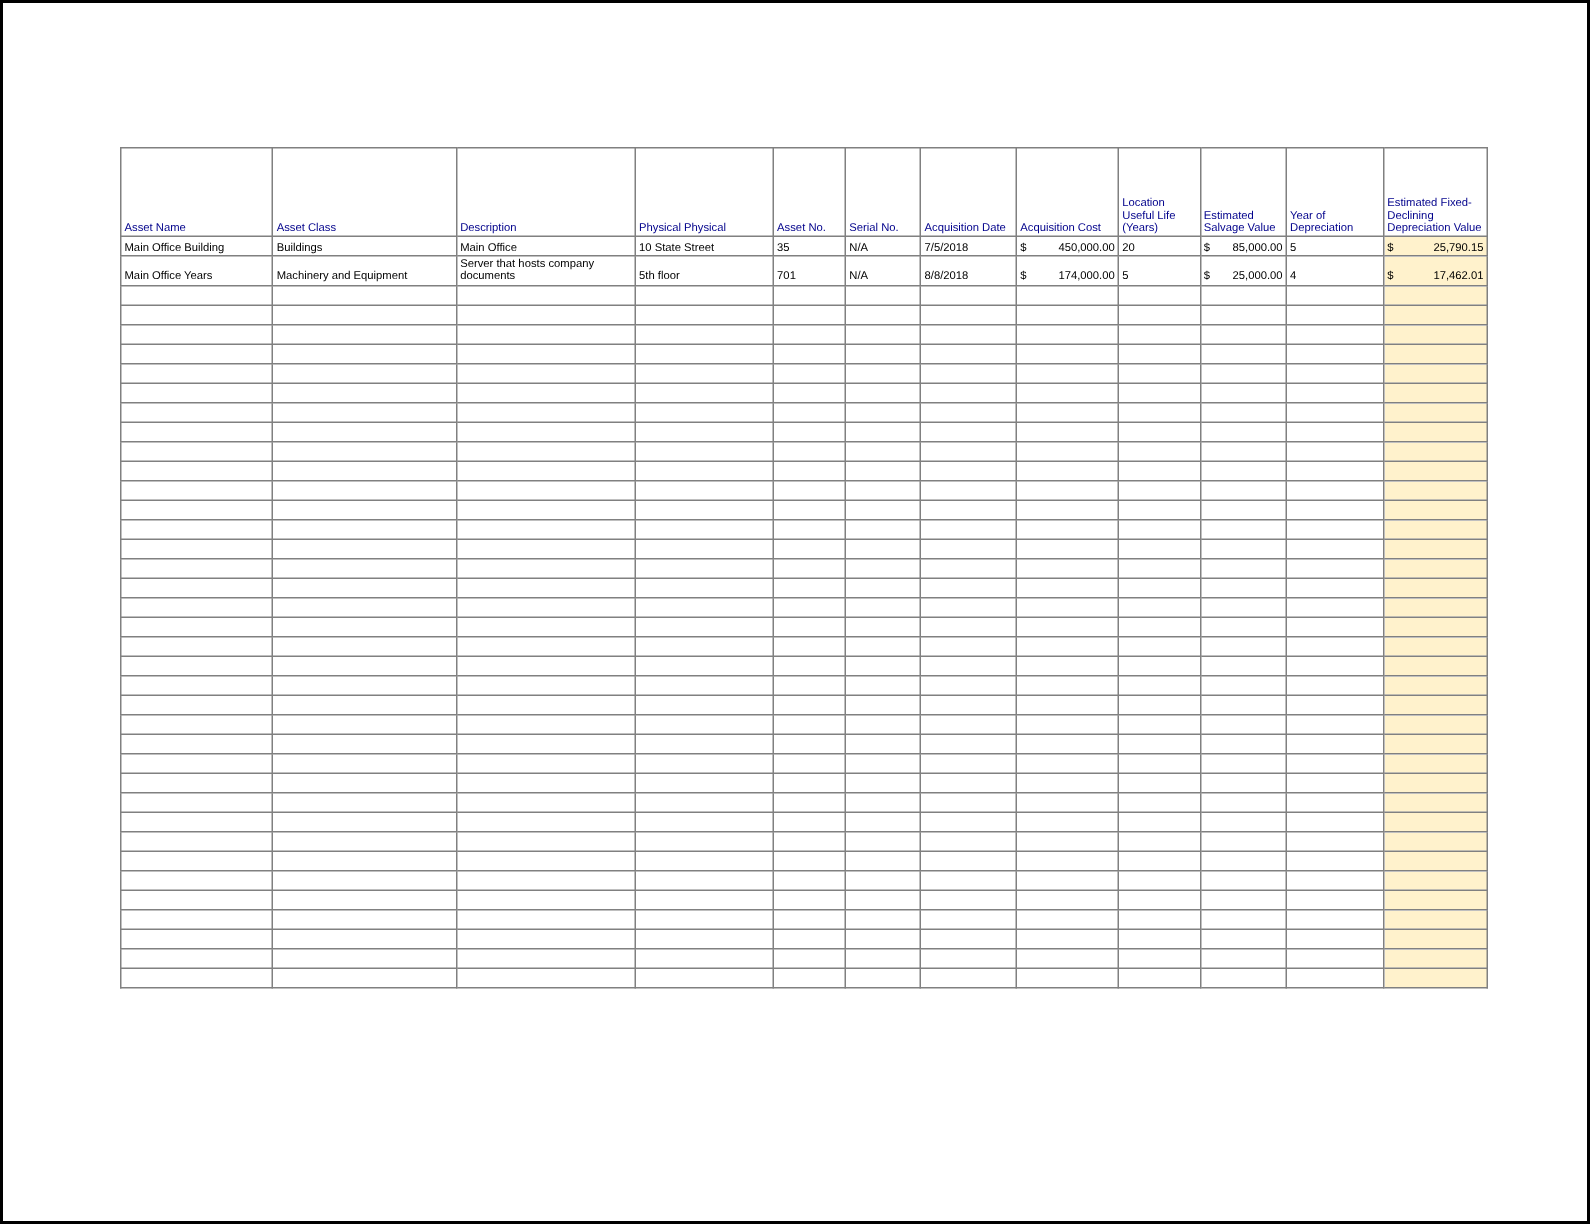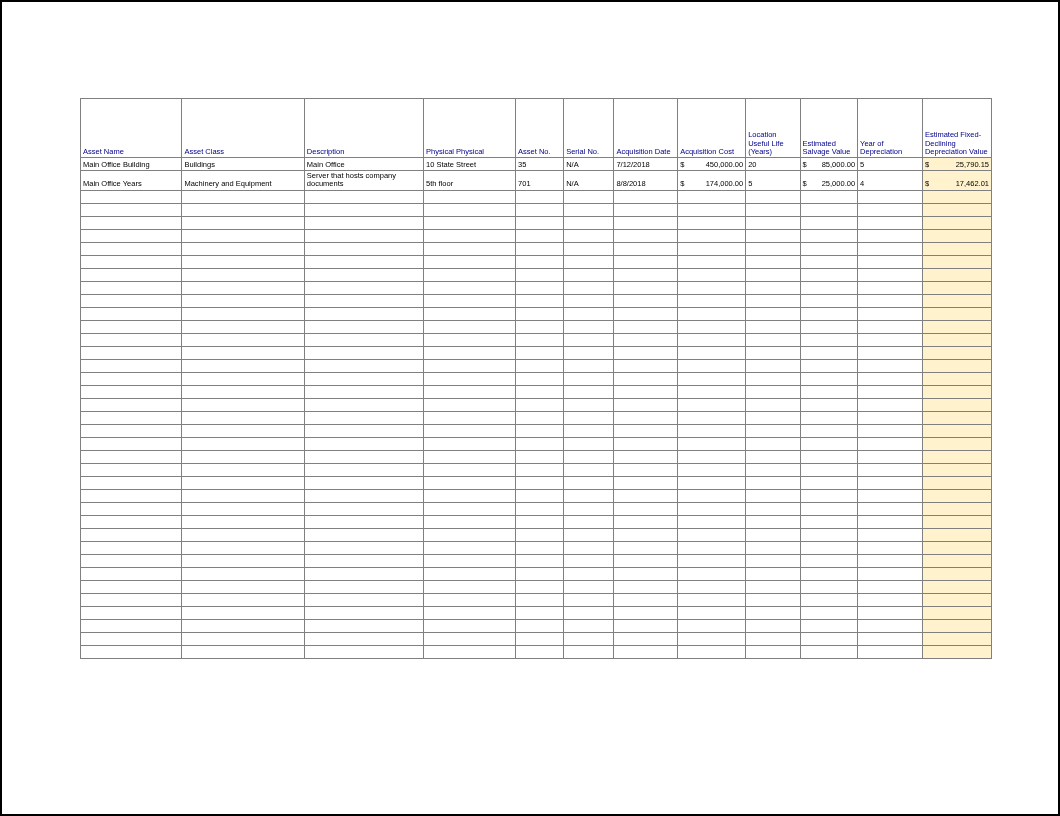--- a/index.html
+++ b/index.html
@@ -106,21 +106,21 @@
         </tr>
       </thead>
       <tbody id="tbody">
           <tr>
             <td>Main Office Building</td>
             <td>Buildings</td>
             <td>Main Office</td>
             <td>10 State Street</td>
             <td class="num">35</td>
             <td>N/A</td>
-            <td class="num">7/12/2018</td>
+            <td class="num">7/5/2018</td>
             <td class="money"><span class="cur">$</span>450,000.00</td>
             <td class="num">20</td>
             <td class="money"><span class="cur">$</span>85,000.00</td>
             <td class="num">5</td>
             <td class="money yellow"><span class="cur">$</span>25,790.15</td>
           </tr>
           <tr>
             <td>Main Office Years</td>
             <td>Machinery and Equipment</td>
             <td>Server that hosts company documents</td>

